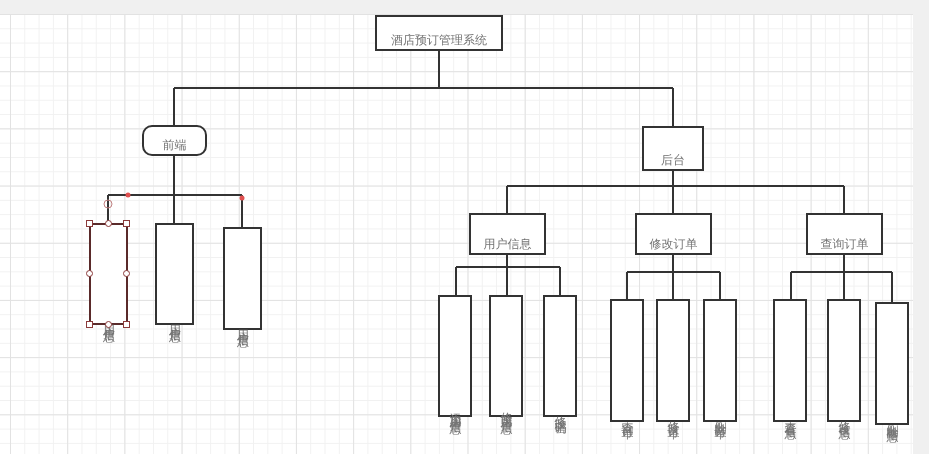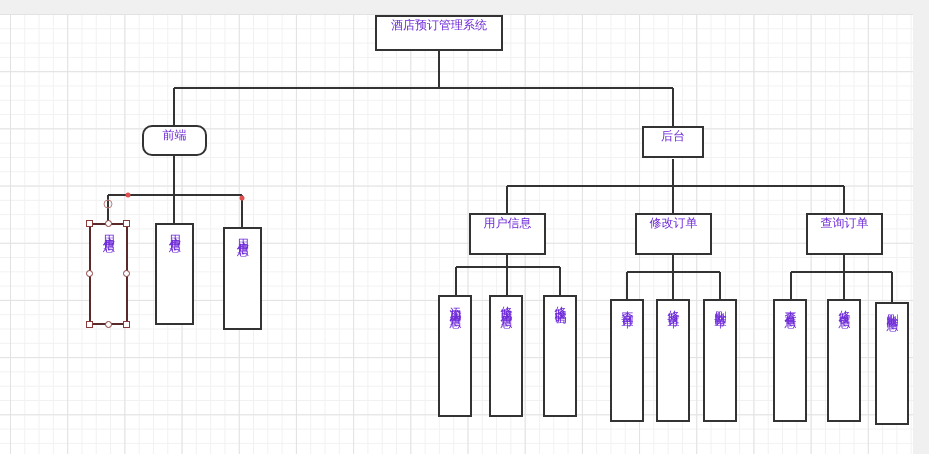--- a/index.html
+++ b/index.html
@@ -8,21 +8,21 @@
   #canvas { position:absolute; left:0; top:14px; width:913px; height:440px; background-color:#ffffff;
     background-image:
       linear-gradient(to right, #e2e2e2 1px, transparent 1px),
       linear-gradient(to bottom, #e2e2e2 1px, transparent 1px),
       linear-gradient(to right, #f1f1f1 1px, transparent 1px),
       linear-gradient(to bottom, #f1f1f1 1px, transparent 1px);
     background-size: 57.2px 57.2px, 57.2px 57.2px, 14.3px 14.3px, 14.3px 14.3px;
     background-position: 10px 0px, 10px 0px, 10px 0px, 10px 0px; }
   svg#diagram { position:absolute; left:0; top:0; }
   .node { position:absolute; box-sizing:border-box; border:2px solid #333; background:#fff;
-    display:flex; align-items:flex-start; justify-content:center; color:#6d28d9; font-size:12px; text-align:center; }
+    display:flex; align-items:flex-end; justify-content:center; color:#737373; font-size:12px; text-align:center; }
   .node.v span { writing-mode:vertical-rl; text-orientation:upright; letter-spacing:2px; font-size:12px; }
   .node.selected { border-color:#5a2a2a; border-width:2px; }
   .handle { position:absolute; width:7px; height:7px; box-sizing:border-box; background:#fff; border:1px solid #8b3a3a; }
   .handle.round { border-radius:50%; }
 </style>
 </head>
 <body>
 
 <div id="canvas"></div>
 
@@ -46,21 +46,21 @@
   <circle cx="108" cy="204" r="4" fill="none" stroke="#c08080" stroke-width="1"></circle>
 </svg>
 
 <div class="node" style="left:375px;top:15px;width:128px;height:36px;">
   <span>酒店预订管理系统</span>
 </div>
 
 <div class="node" style="left:142px;top:125px;width:65px;height:31px;border-radius:10px;">
   <span>前端</span>
 </div>
-<div class="node" style="left:642px;top:126px;width:62px;height:32px;">
+<div class="node" style="left:642px;top:126px;width:62px;height:45px;">
   <span>后台</span>
 </div>
 
 <div class="node v selected" style="left:89px;top:223px;width:39px;height:102px;">
   <span>用户信息</span>
 </div>
 <div class="handle" style="left:86px;top:220px;"></div>
 <div class="handle round" style="left:105px;top:220px;"></div>
 <div class="handle" style="left:123px;top:220px;"></div>
 <div class="handle round" style="left:86px;top:270px;"></div>

